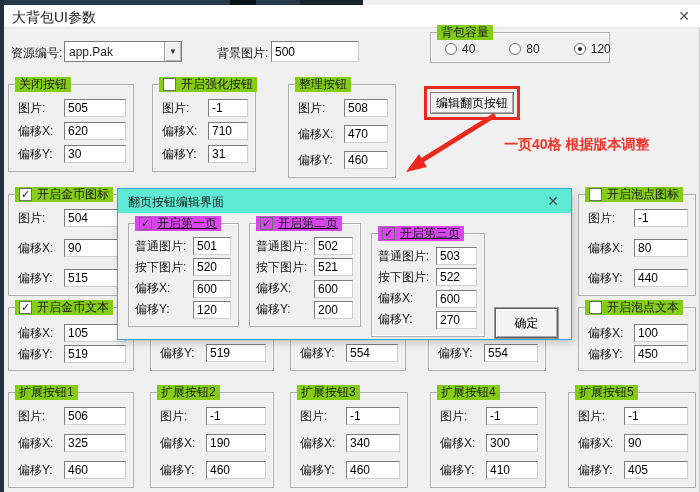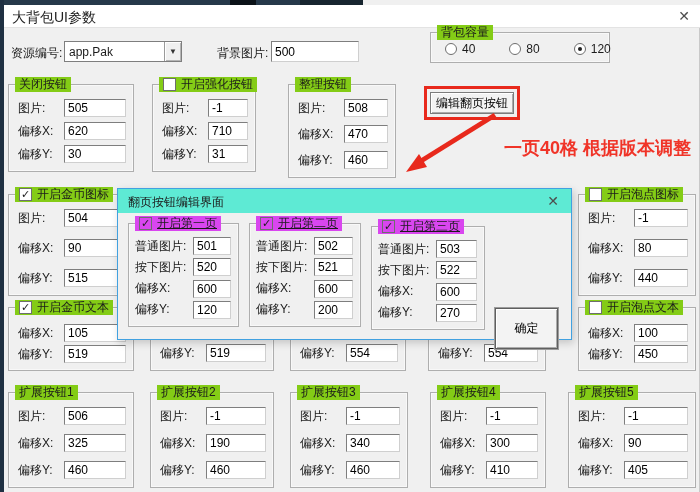--- a/index.html
+++ b/index.html
@@ -36,29 +36,29 @@
 
   .checkbox { width:13px; height:13px; background:#fff; border:1px solid #6e6e6e; position:relative; flex-shrink:0; }
   .checkbox.checked::after { content:"✓"; position:absolute; left:1px; top:-2px; font-size:11px; font-weight:bold; color:#1a1a1a; }
   .radio { width:12px; height:12px; border-radius:50%; background:#fff; border:1px solid #6e6e6e; position:relative; flex-shrink:0; }
   .radio.checked::after { content:""; position:absolute; left:3px; top:3px; width:4px; height:4px; border-radius:50%; background:#222; }
   .radio-opt { display:flex; align-items:center; gap:5px; }
 
   .btn { position:absolute; background:#f3f3f3; border:1px solid #7c7c7c; box-shadow:inset 1px 1px 0 #ffffff, inset -1px -1px 0 #ababab; font-family:inherit; font-size:12px; display:flex; align-items:center; justify-content:center; cursor:default; }
 
   .red-box { position:absolute; left:424px; top:86px; width:96px; height:34px; border:3px solid #e8291c; }
-  .note { position:absolute; left:504px; top:136px; color:#f03428; font-size:18px; font-weight:bold; white-space:nowrap; }
+  .note { position:absolute; left:504px; top:136px; color:#f03428; font-size:14px; font-weight:bold; white-space:nowrap; }
   .arrow-svg { position:absolute; left:398px; top:112px; pointer-events:none; }
 
   
   .modal { position:absolute; left:117px; top:188px; width:455px; height:152px; background:#f0f0f0; border:1px solid #41a1e0; box-shadow:2px 3px 8px rgba(0,0,0,.18); z-index:10; }
   .modal-titlebar { position:absolute; left:0; top:0; right:0; height:24px; background:#5eead4; }
   .modal-titlebar .title { position:absolute; left:10px; top:5px; }
   .modal .grp-title, .modal .grp-title span { background:#d946ef;text-decoration:underline; }
-  .ok-btn { left:377px; top:119px; width:63px; height:41px; border:1px solid #5f5f5f; outline:1px solid #9c9c9c; }
+  .ok-btn { left:377px; top:119px; width:63px; height:30px; border:1px solid #5f5f5f; outline:1px solid #9c9c9c; }
 </style>
 </head>
 <body>
 
 <div class="screen">
   <div class="edge-top"></div>
   <div class="edge-top-seg1"></div>
   <div class="edge-top-seg2"></div>
   <div class="edge-left"></div>
 
@@ -411,21 +411,21 @@
             <span class="fld-label wide">偏移X:</span>
             <input class="fld-input" value="600" style="">
           </div>
         <div class="fld">
             <span class="fld-label wide">偏移Y:</span>
             <input class="fld-input" value="200" style="">
           </div>
       </div>
     </div>
 
-    <div class="grp" style="left:253px; top:37px; width:114px; height:104px;">
+    <div class="grp" style="left:253px; top:44px; width:114px; height:104px;">
       <span class="grp-title">
         <span class="checkbox checked"></span>
         <span>开启第三页</span>
       </span>
       <div class="grp-body" style="left:6px; top:13px; bottom:7px;">
         <div class="fld">
             <span class="fld-label wide">普通图片:</span>
             <input class="fld-input" value="503" style="">
           </div>
         <div class="fld">

